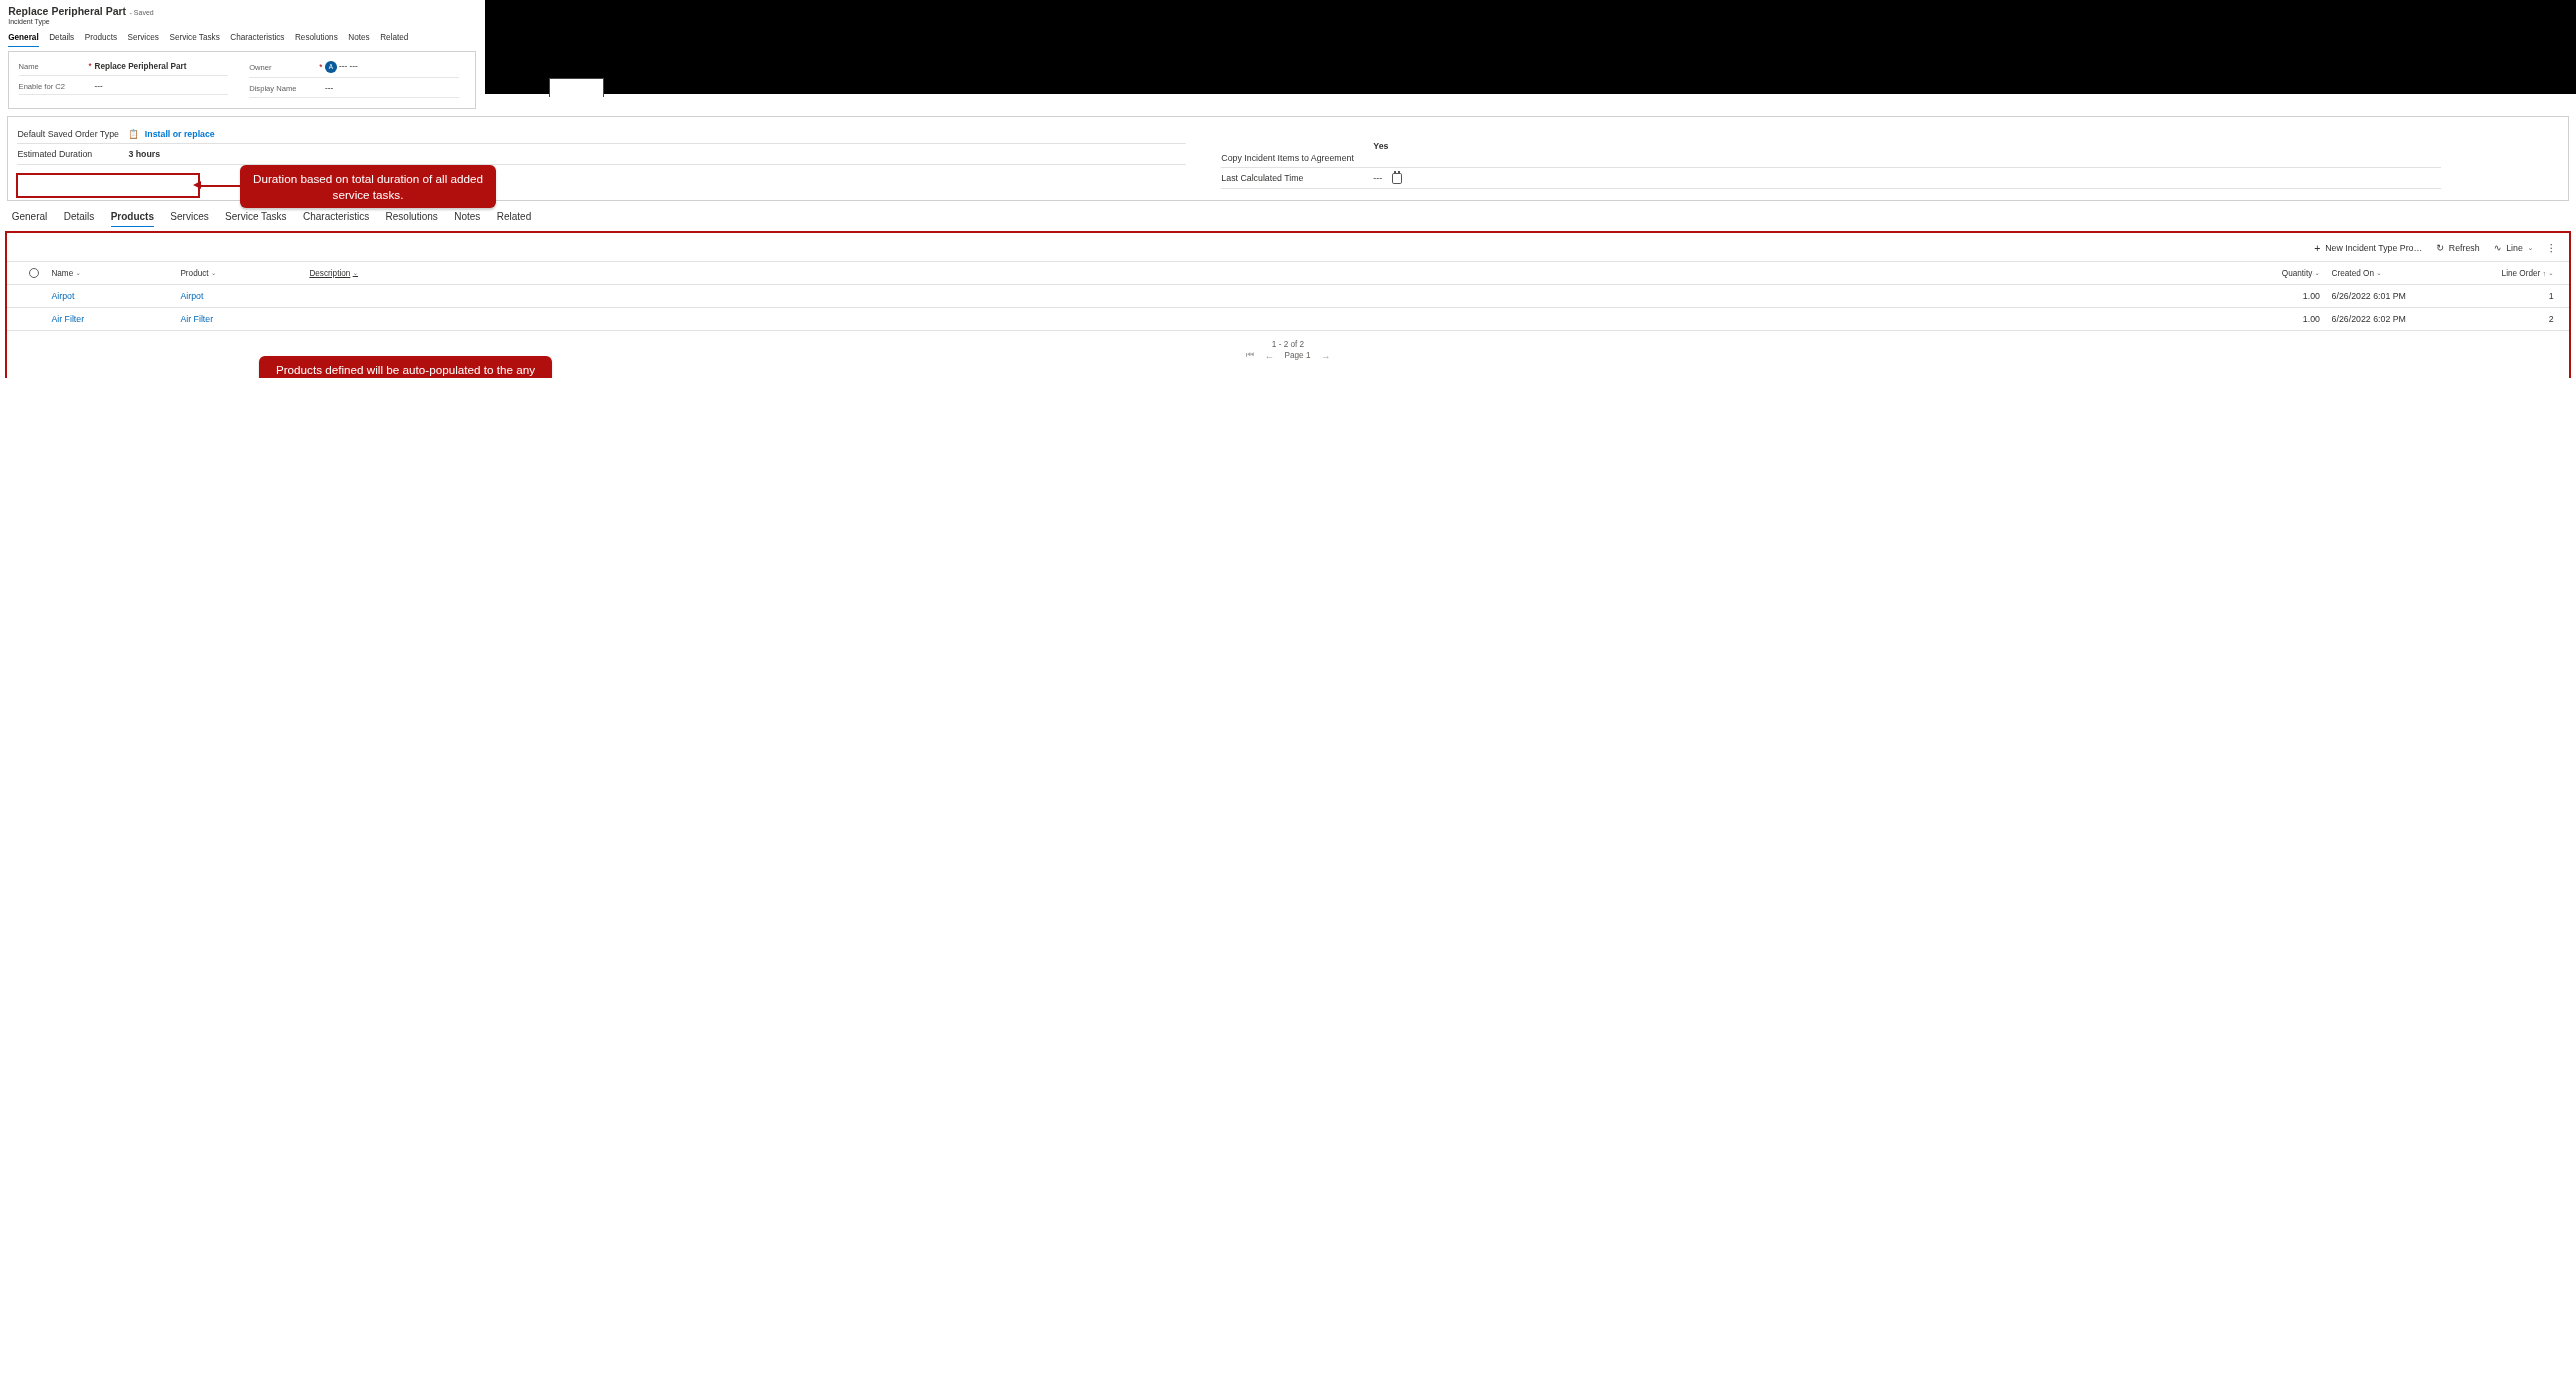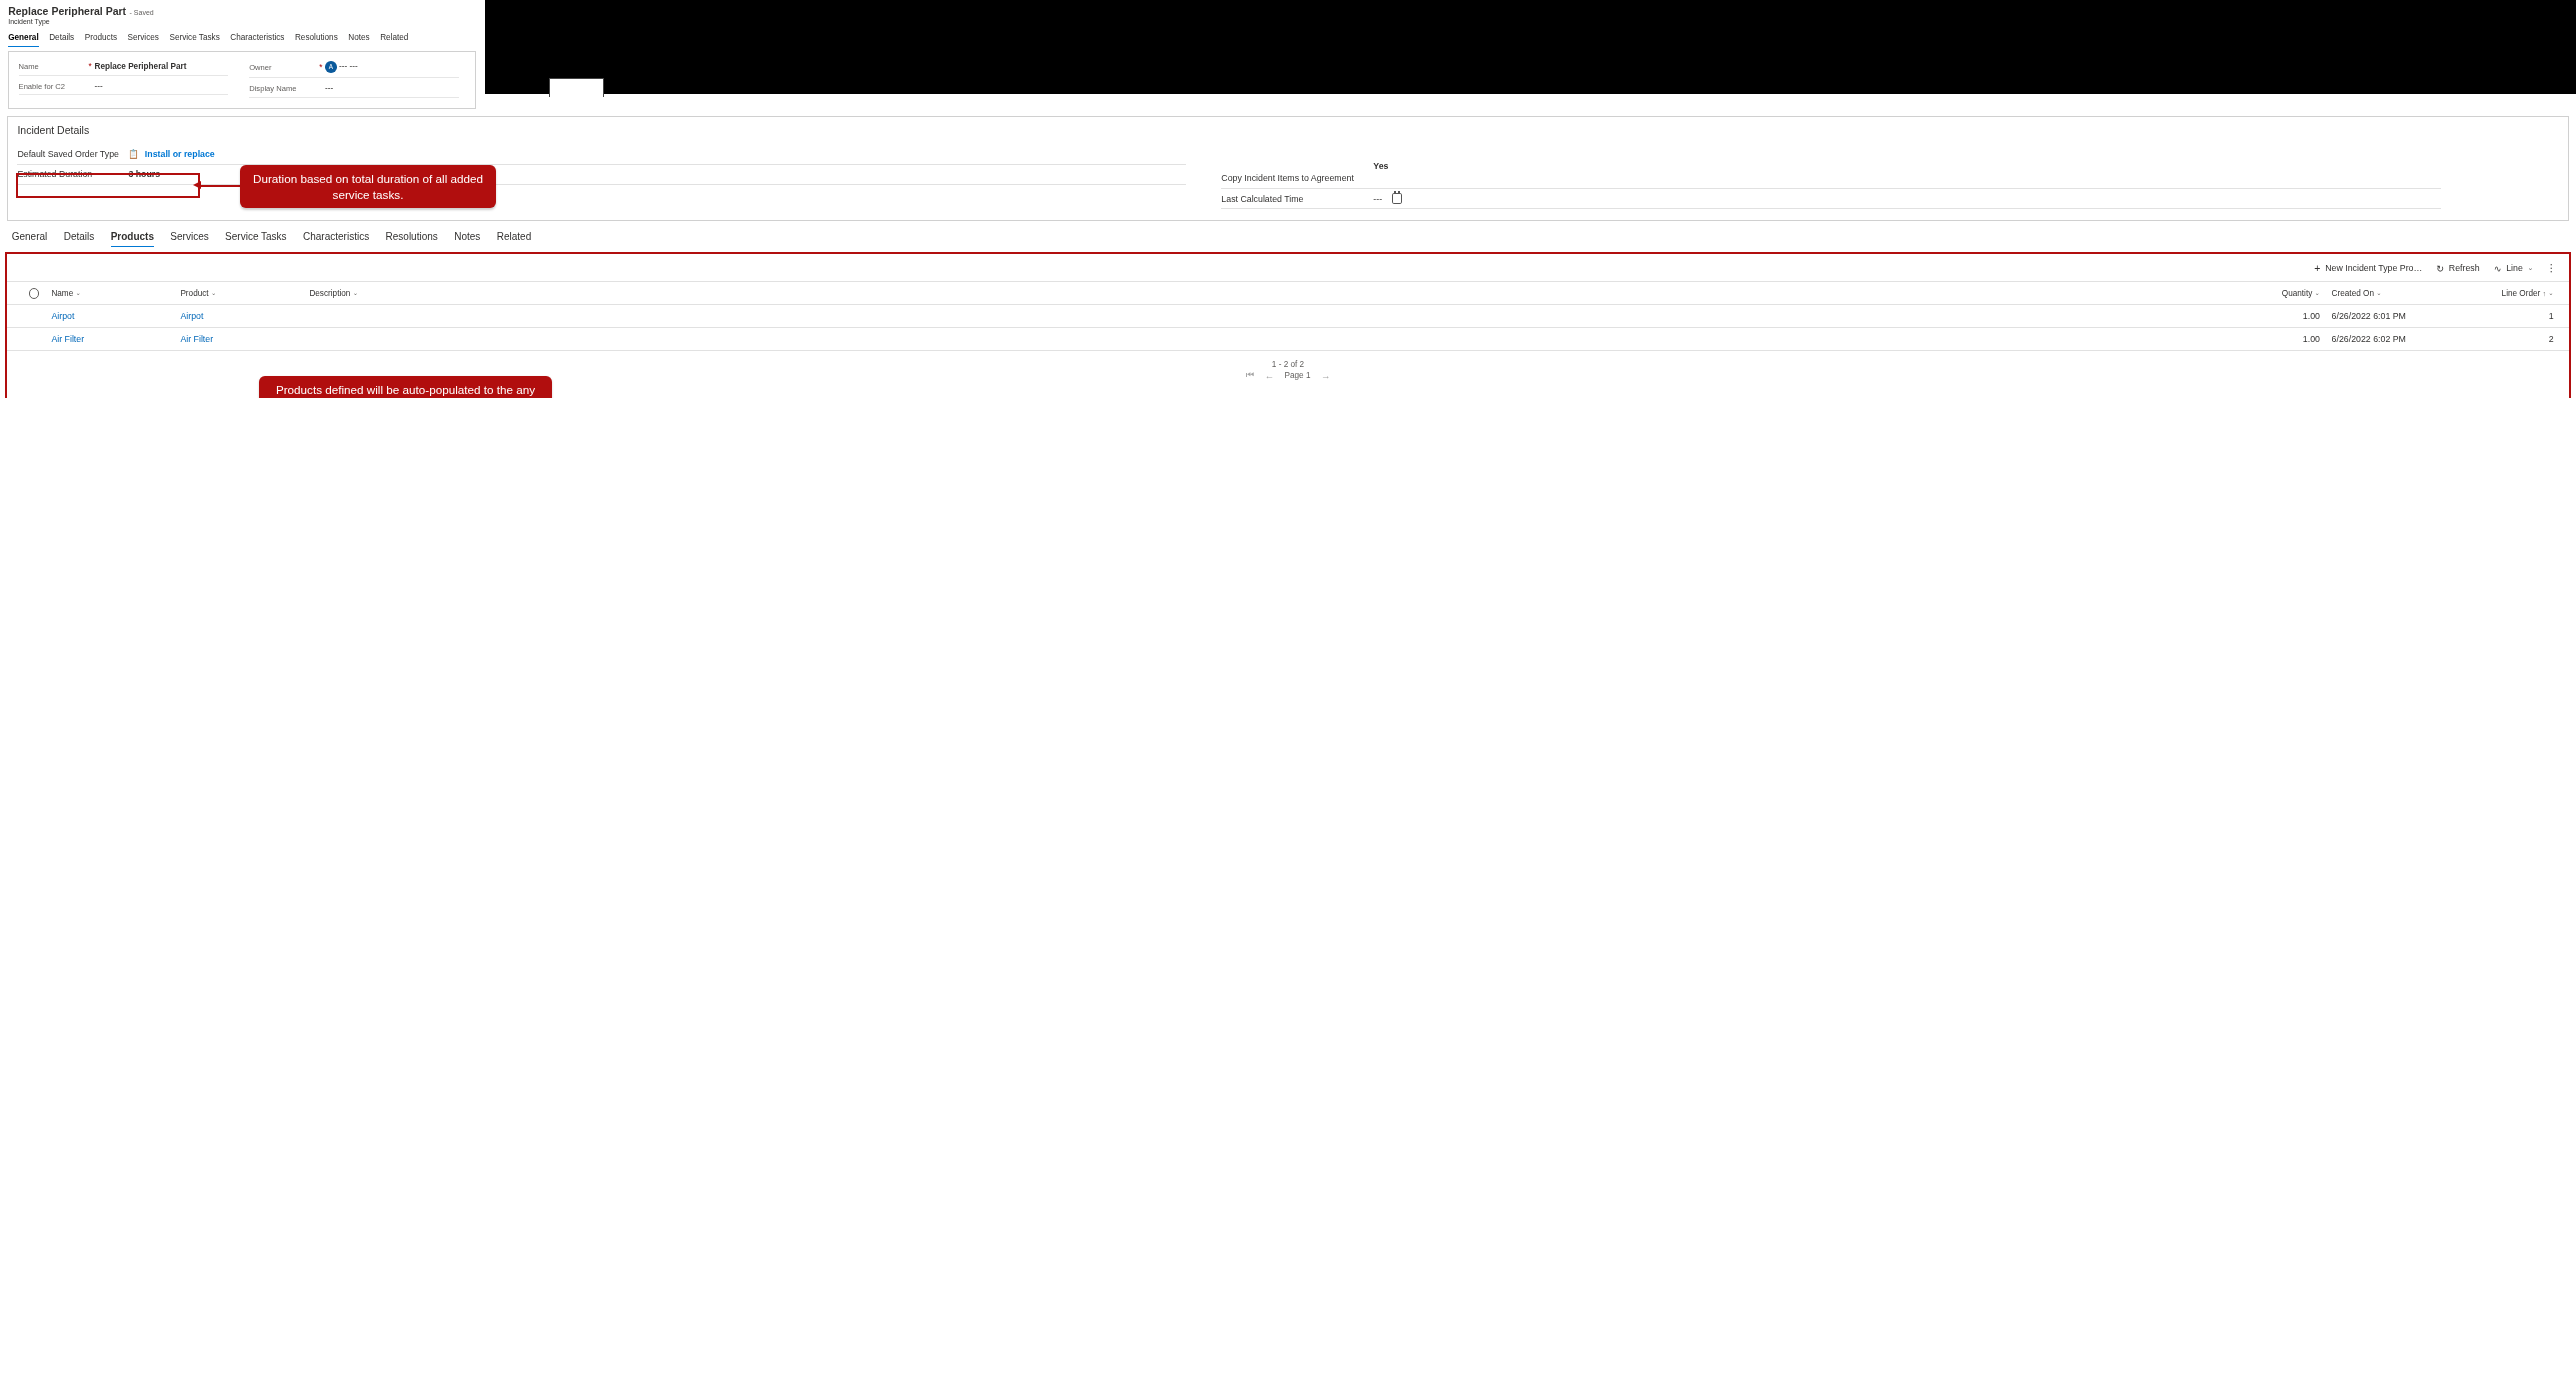--- a/index.html
+++ b/index.html
@@ -283,21 +283,21 @@
     display: flex;
     align-items: center;
     border-bottom: 0.6px solid #e1e1e1;
     padding: 5.9px 9.4px;
   }
   .grid-head { font-size: 8.2px; color: #323130; }
   .grid-row { font-size: 8.8px; }
   .c-sel { width: 35px; display: flex; justify-content: center; }
   .c-name { width: 129px; }
   .c-prod { width: 129px; }
-  .c-desc { flex: 1; }
+  .c-desc { flex: 1; text-decoration: underline; }
   .c-qty { width: 70px; text-align: right; padding-right: 11.7px; }
   .c-date { width: 146px; }
   .c-order { width: 82px; text-align: right; padding-right: 5.9px; }
   .col-head { display: flex; align-items: center; gap: 2.3px; cursor: pointer; }
   .chev { font-size: 6.4px; color: #605e5c; }
   .sort-up { font-size: 7px; color: #605e5c; }
   .sel-circle {
     width: 10.5px; height: 10.5px;
     border: 0.9px solid #605e5c;
     border-radius: 50%;
@@ -375,21 +375,20 @@
       <div class="form-row">
         <span class="f-label">Display Name</span>
         <span class="f-req"></span>
         <span class="f-val">---</span>
       </div>
     </div>
   </div>
 </div>
 
 <div class="details-card">
-  <div class="details-title">Incident Details</div>
 
   <div class="details-cols">
     <div class="d-col">
       <div class="d-row">
         <span class="d-label">Default Saved Order Type</span>
         <span class="d-val">
           <span class="icon-clip">📋</span>
           <span class="link-blue">Install or replace</span>
         </span>
       </div>

